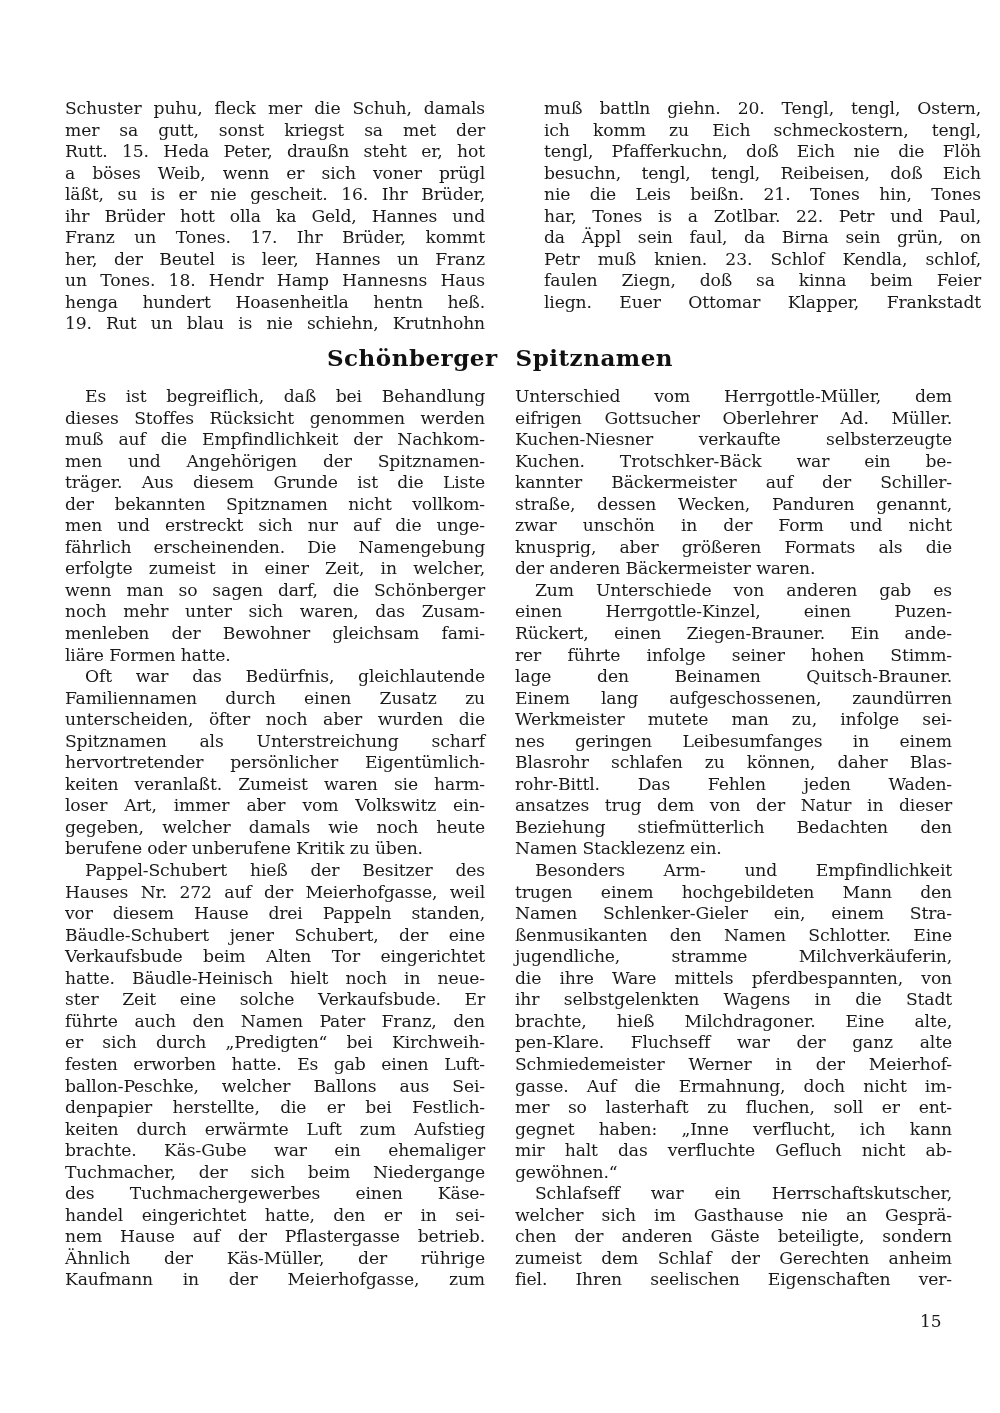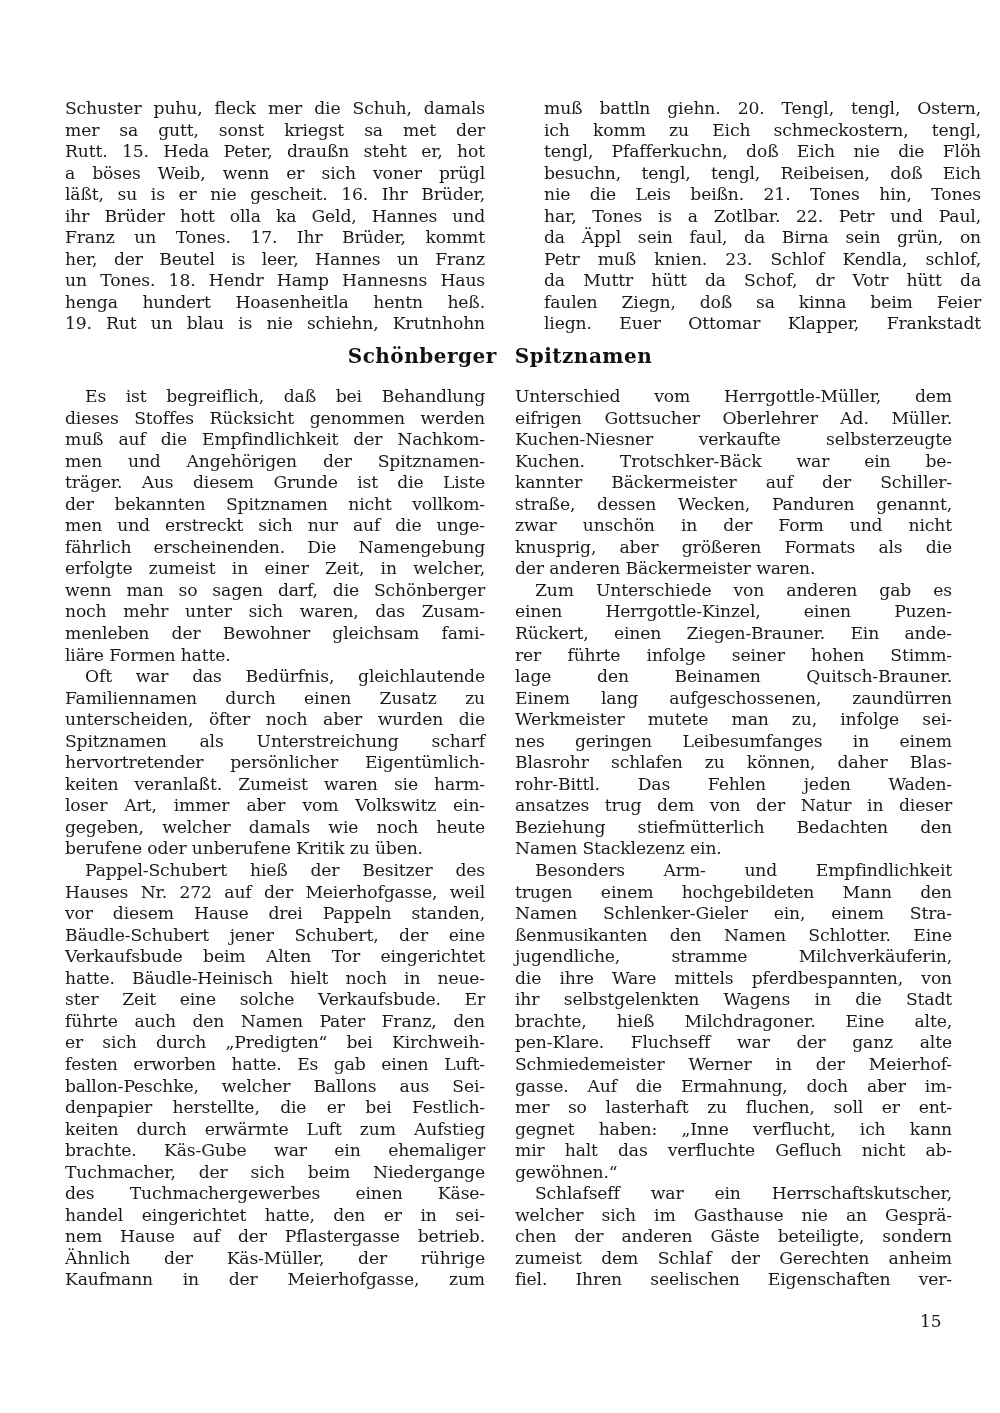--- a/index.html
+++ b/index.html
@@ -15,21 +15,21 @@
   .line.last { text-align-last: left; }
   .line.indent { padding-left: 20px; }
   #top-left  { left: 65px;  top: 98px;  width: 420px; }
   #top-right { left: 544px; top: 98px;  width: 437px; }
   #bot-left  { left: 65px;  top: 386px; width: 420px; }
   #bot-right { left: 515px; top: 386px; width: 437px; }
   .heading {
     position: absolute; left: 0; width: 1000px; top: 344px;
     text-align: center;
     font-family: "DejaVu Serif", "Liberation Serif", serif;
-    font-weight: bold; font-size: 20px; letter-spacing: 0.5px;
+    font-weight: bold; font-size: 23px; letter-spacing: 0.5px;
     color: #111;
   }
   .heading span { display: inline-block; }
   .heading .gap { width: 18px; }
   .page-num {
     position: absolute; left: 920px; top: 1311px; width: 32px; text-align: left;
     font-family: "DejaVu Serif", "Liberation Serif", serif; font-size: 17px;
   }
 </style>
 </head>
@@ -50,21 +50,20 @@
   </div>
 <div id="top-right" class="col">
     <span class="line">muß battln giehn. 20. Tengl, tengl, Ostern,</span>
     <span class="line">ich komm zu Eich schmeckostern, tengl,</span>
     <span class="line">tengl, Pfafferkuchn, doß Eich nie die Flöh</span>
     <span class="line">besuchn, tengl, tengl, Reibeisen, doß Eich</span>
     <span class="line">nie die Leis beißn. 21. Tones hin, Tones</span>
     <span class="line">har, Tones is a Zotlbar. 22. Petr und Paul,</span>
     <span class="line">da Äppl sein faul, da Birna sein grün, on</span>
     <span class="line">Petr muß knien. 23. Schlof Kendla, schlof,</span>
-    <span class="line">da Muttr hütt da Schof, dr Votr hütt da</span>
     <span class="line">faulen Ziegn, doß sa kinna beim Feier</span>
     <span class="line">liegn. Euer Ottomar Klapper, Frankstadt</span>
   </div>
 
 <div class="heading">
   <span>Schönberger</span><span class="gap"></span><span>Spitznamen</span>
 </div>
 
 <div id="bot-left" class="col">
     <span class="line indent">Es ist begreiflich, daß bei Behandlung</span>
@@ -136,21 +135,21 @@
     <span class="line indent">Besonders Arm- und Empfindlichkeit</span>
     <span class="line">trugen einem hochgebildeten Mann den</span>
     <span class="line">Namen Schlenker-Gieler ein, einem Stra-</span>
     <span class="line">ßenmusikanten den Namen Schlotter. Eine</span>
     <span class="line">jugendliche, stramme Milchverkäuferin,</span>
     <span class="line">die ihre Ware mittels pferdbespannten, von</span>
     <span class="line">ihr selbstgelenkten Wagens in die Stadt</span>
     <span class="line">brachte, hieß Milchdragoner. Eine alte,</span>
     <span class="line">pen-Klare. Fluchseff war der ganz alte</span>
     <span class="line">Schmiedemeister Werner in der Meierhof-</span>
-    <span class="line">gasse. Auf die Ermahnung, doch aber im-</span>
+    <span class="line">gasse. Auf die Ermahnung, doch nicht im-</span>
     <span class="line">mer so lasterhaft zu fluchen, soll er ent-</span>
     <span class="line">gegnet haben: „Inne verflucht, ich kann</span>
     <span class="line">mir halt das verfluchte Gefluch nicht ab-</span>
     <span class="line last">gewöhnen.“</span>
     <span class="line indent">Schlafseff war ein Herrschaftskutscher,</span>
     <span class="line">welcher sich im Gasthause nie an Gesprä-</span>
     <span class="line">chen der anderen Gäste beteiligte, sondern</span>
     <span class="line">zumeist dem Schlaf der Gerechten anheim</span>
     <span class="line">fiel. Ihren seelischen Eigenschaften ver-</span>
   </div>

